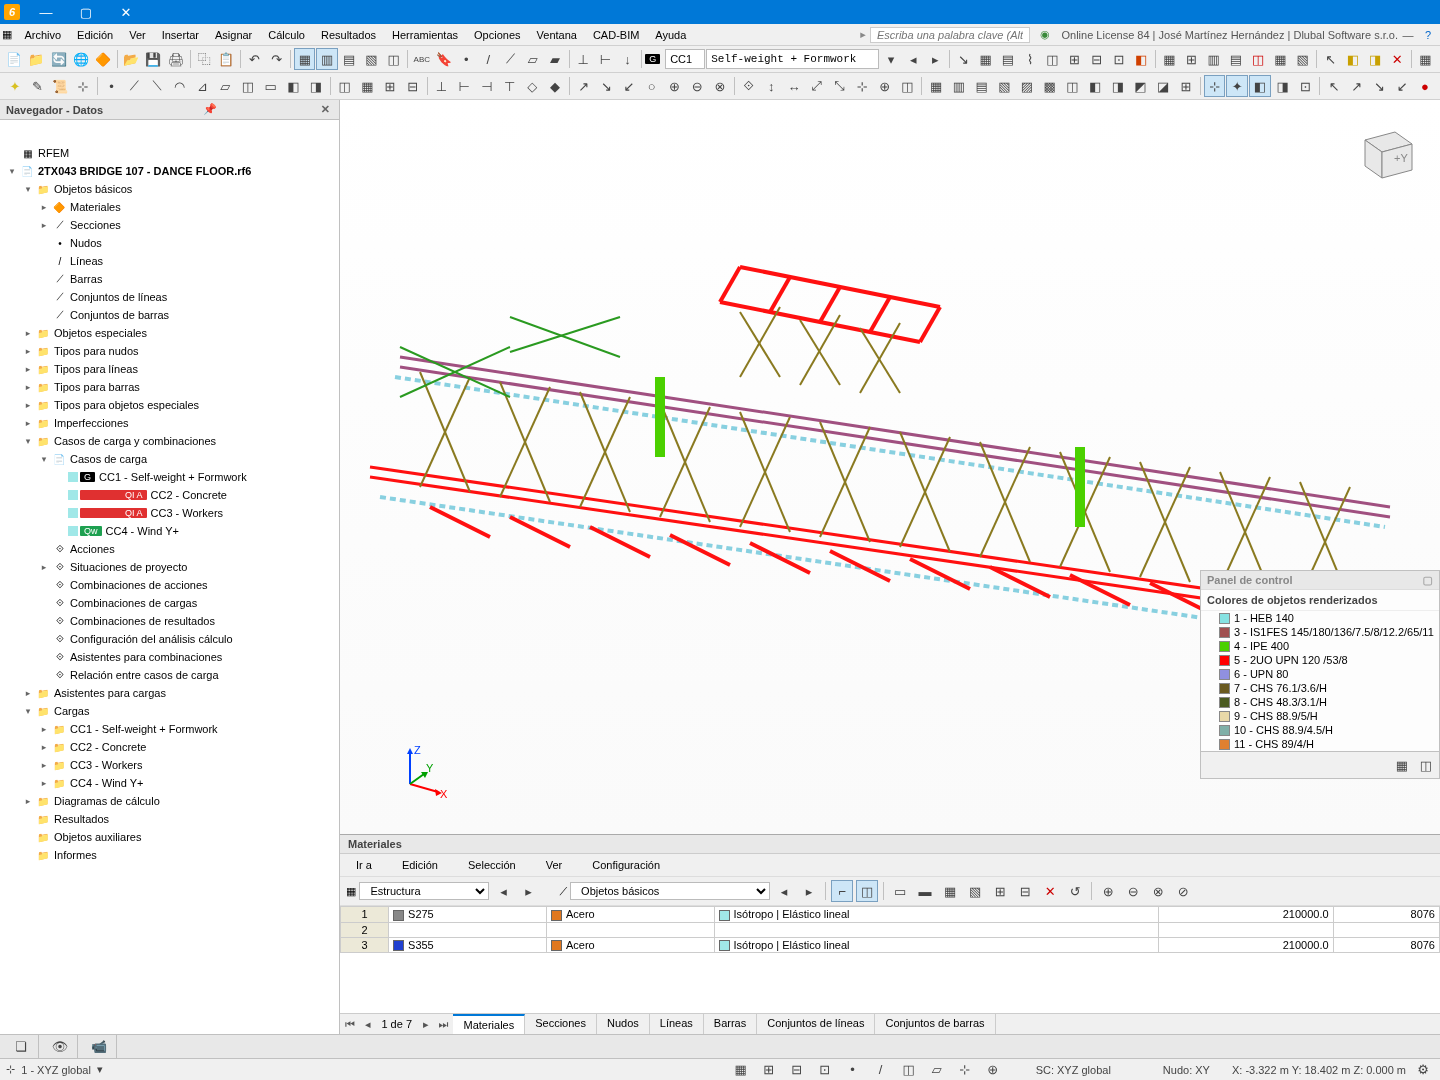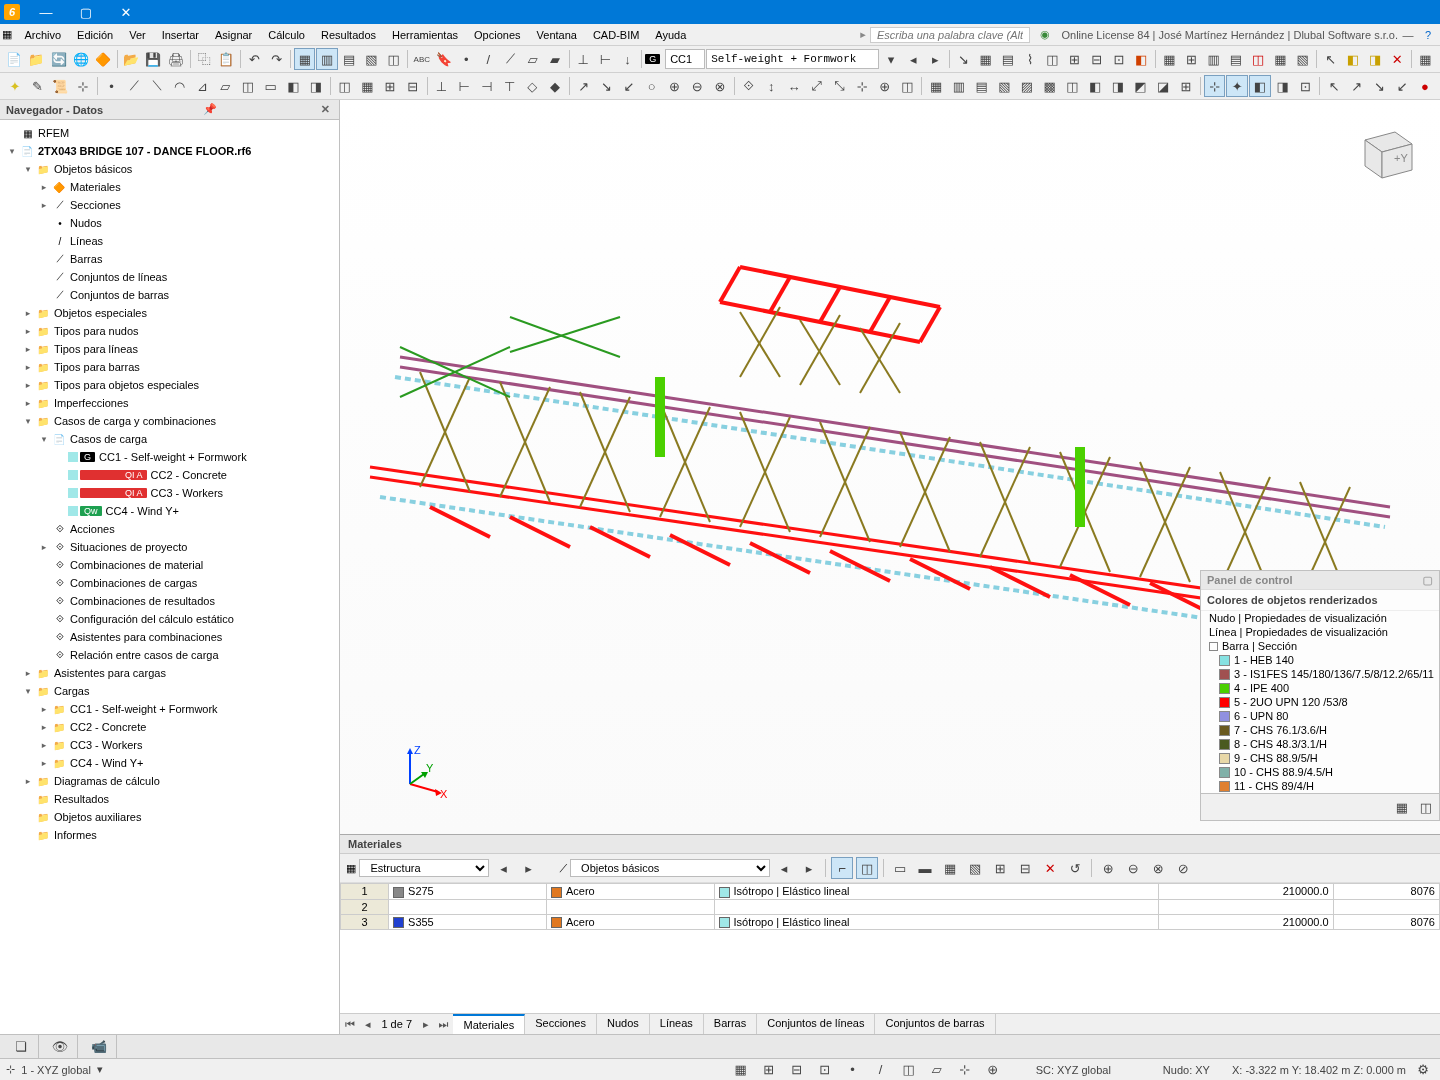--- a/index.html
+++ b/index.html
@@ -13,21 +13,21 @@
 .menu-spacer { flex:1; }
 .keyword-input { border:1px solid #ccc; padding:1px 6px; width:160px; font-style:italic; color:#888; background:#fff; }
 .license { color:#555; margin-left:12px; }
 .help-close { width:20px; text-align:center; color:#555; }
 .toolbar { background:#f0f0f0; border-bottom:1px solid #d0d0d0; display:flex; align-items:center; padding:2px 4px; gap:1px; flex-wrap:nowrap; }
 .tbtn { width:22px; height:22px; display:flex; align-items:center; justify-content:center; border:1px solid transparent; font-size:13px; color:#444; }
 .tbtn.active { background:#cde6f7; border-color:#7aa0c0; }
 .tsep { width:1px; height:18px; background:#c0c0c0; margin:0 2px; }
 .tinput { border:1px solid #bbb; padding:1px 4px; background:#fff; height:20px; }
 .main { flex:1; display:flex; overflow:hidden; }
-.navigator { width:340px; background:#fff; border-right:1px solid #c0c0c0; display:flex; flex-direction:column; }
+.navigator { width:340px; background:#fff; border-right:1px solid #c0c0c0; display:flex; flex-direction:column;gap:20px; }
 .nav-header { background:#e8e8e8; border-bottom:1px solid #c0c0c0; padding:3px 6px; display:flex; align-items:center; font-weight:bold; color:#444; }
 .nav-header .close { margin-left:auto; color:#666; padding:0 3px; }
 .nav-tree { flex:1; overflow-y:auto; padding:4px 2px; }
 .tree-row { display:flex; align-items:center; height:18px; padding-left:4px; white-space:nowrap; }
 .tree-toggle { width:12px; text-align:center; color:#666; font-size:9px; }
 .tree-icon { width:16px; height:14px; display:flex; align-items:center; justify-content:center; margin:0 2px; font-size:10px; }
 .folder { color:#dca438; }
 .tree-label { color:#000; }
 .badge { display:inline-block; padding:0 4px; font-size:9px; color:#fff; border-radius:1px; margin-right:4px; }
 .badge-g { background:#000; }
@@ -355,36 +355,36 @@
     <span class="tree-label">Acciones</span>
         </div>
         <div class="tree-row" style="padding-left:36px">
     <span class="tree-toggle">▸</span>
     <span class="tree-icon ">⟐</span>
     <span class="tree-label">Situaciones de proyecto</span>
         </div>
         <div class="tree-row" style="padding-left:36px">
     <span class="tree-toggle"></span>
     <span class="tree-icon ">⟐</span>
-    <span class="tree-label">Combinaciones de material</span>
+    <span class="tree-label">Combinaciones de acciones</span>
         </div>
         <div class="tree-row" style="padding-left:36px">
     <span class="tree-toggle"></span>
     <span class="tree-icon ">⟐</span>
     <span class="tree-label">Combinaciones de cargas</span>
         </div>
         <div class="tree-row" style="padding-left:36px">
     <span class="tree-toggle"></span>
     <span class="tree-icon ">⟐</span>
     <span class="tree-label">Combinaciones de resultados</span>
         </div>
         <div class="tree-row" style="padding-left:36px">
     <span class="tree-toggle"></span>
     <span class="tree-icon ">⟐</span>
-    <span class="tree-label">Configuración del cálculo estático</span>
+    <span class="tree-label">Configuración del análisis cálculo</span>
         </div>
         <div class="tree-row" style="padding-left:36px">
     <span class="tree-toggle"></span>
     <span class="tree-icon ">⟐</span>
     <span class="tree-label">Asistentes para combinaciones</span>
         </div>
         <div class="tree-row" style="padding-left:36px">
     <span class="tree-toggle"></span>
     <span class="tree-icon ">⟐</span>
     <span class="tree-label">Relación entre casos de carga</span>
@@ -551,25 +551,20 @@
           <polygon points="15,20 45,12 62,24 32,32"></polygon>
           <polygon points="15,20 32,32 32,58 15,46"></polygon>
           <polygon points="32,32 62,24 62,50 32,58"></polygon>
         </g>
         <text x="44" y="42" fill="#888" font-size="8">+Y</text>
       </svg>
 
       <div class="control-panel">
         <div class="cp-header"><span>Panel de control</span><span style="float:right;color:#aaa;">▢</span></div>
         <div class="cp-sub">Colores de objetos renderizados</div>
-        <div id="cp-rows">
-            <div class="cp-row" style="padding-left:8px;">Nudo | Propiedades de visualización</div>
-            <div class="cp-row" style="padding-left:8px;">Línea | Propiedades de visualización</div>
-            <div class="cp-row" style="padding-left:8px;"><span style="border:1px solid #888;width:9px;height:9px;margin-right:4px;display:inline-block;"></span>Barra | Sección</div>
-          </div>
         <div id="cp-sections" style="padding-left:14px;">
             <div class="cp-row"><span class="sw" style="background:#86e2e2"></span>1 - HEB 140</div>
             <div class="cp-row"><span class="sw" style="background:#a05050"></span>3 - IS1FES 145/180/136/7.5/8/12.2/65/11</div>
             <div class="cp-row"><span class="sw" style="background:#4bd000"></span>4 - IPE 400</div>
             <div class="cp-row"><span class="sw" style="background:#ff0000"></span>5 - 2UO UPN 120 /53/8</div>
             <div class="cp-row"><span class="sw" style="background:#9090e0"></span>6 - UPN 80</div>
             <div class="cp-row"><span class="sw" style="background:#6a5a20"></span>7 - CHS 76.1/3.6/H</div>
             <div class="cp-row"><span class="sw" style="background:#4a5a20"></span>8 - CHS 48.3/3.1/H</div>
             <div class="cp-row"><span class="sw" style="background:#e8d8a8"></span>9 - CHS 88.9/5/H</div>
             <div class="cp-row"><span class="sw" style="background:#80b0a8"></span>10 - CHS 88.9/4.5/H</div>
@@ -577,20 +572,27 @@
           </div>
         <div class="cp-footer">
           <div class="tbtn">▦</div>
           <div class="tbtn">◫</div>
         </div>
       </div>
     </div>
 
     <div class="materials-panel">
       <div class="mp-title">Materiales</div>
+      <div class="mp-menu" id="mp-menu">
+          <span class="menuitem">Ir a</span>
+          <span class="menuitem">Edición</span>
+          <span class="menuitem">Selección</span>
+          <span class="menuitem">Ver</span>
+          <span class="menuitem">Configuración</span>
+        </div>
       <div class="mp-tools">
         <span>▦</span>
         <select class="mp-select" style="width:130px;"><option>Estructura</option></select>
         <div class="tbtn">◂</div>
         <div class="tbtn">▸</div>
         <span style="width:14px;"></span>
         <span>⟋</span>
         <select class="mp-select" style="width:200px;"><option>Objetos básicos</option></select>
         <div class="tbtn">◂</div>
         <div class="tbtn">▸</div>

